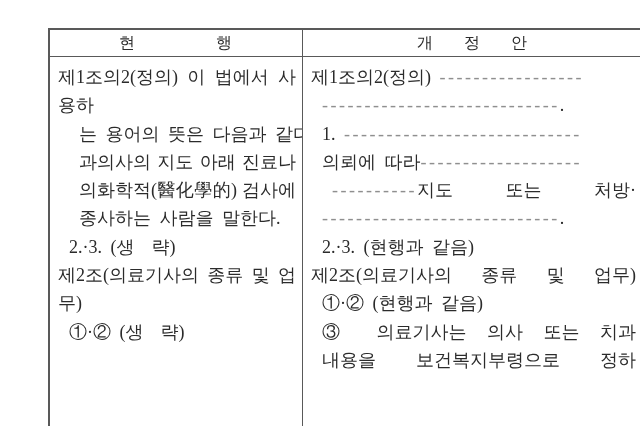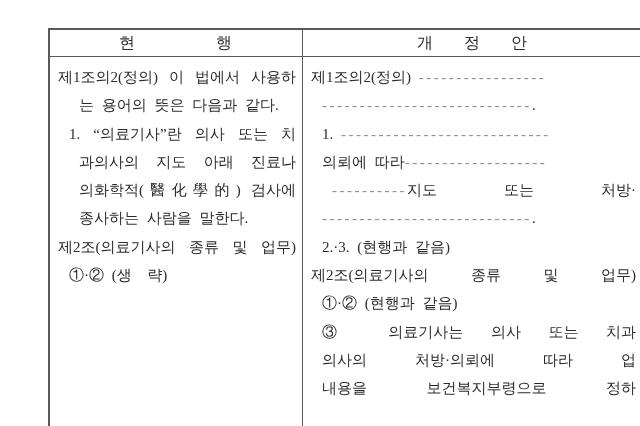--- a/index.html
+++ b/index.html
@@ -40,21 +40,21 @@
   .cell.right { flex: 1 1 auto; }
   .hdr-cell {
     font-size: 16px;
     line-height: 25px;
     text-align: center;
     white-space: pre;
     letter-spacing: 1px;
   }
   .body-cell {
     padding: 6px 6px 0 8px;
-    font-size: 15px;
+    font-size: 18px;
     line-height: 28.3px;
     overflow: hidden;
   }
   .line { min-height: 28.3px; }
   .line.justify { text-align: justify; text-align-last: justify; }
   .line.plain   { white-space: pre; word-spacing: 4px; }
   .line.indent-0 { padding-left: 0; }
   .line.indent-1 { padding-left: 11px; }
   .line.indent-2 { padding-left: 21px; }
   .seg-u {
@@ -72,36 +72,35 @@
 <div class="page">
   <div class="tbl">
     <div class="hdr-row">
       <div class="cell left hdr-cell">현                행</div>
       <div class="cell right hdr-cell">개      정      안</div>
     </div>
     <div class="body-row">
       <div class="cell left body-cell" id="col-current">
           <div class="line indent-0 justify"><span>제1조의2(정의) 이 법에서 사용하</span></div>
           <div class="line indent-2 plain"><span>는 용어의 뜻은 다음과 같다.</span></div>
-          <div class="line indent-1 justify"><span>1. “의료기사”란 의사 또는 치</span></div>
           <div class="line indent-2 justify"><span>과의사의 </span><span class="seg-u">지도 아래</span><span> 진료나</span></div>
           <div class="line indent-2 justify"><span>의화학적(醫化學的) 검사에</span></div>
           <div class="line indent-2 plain"><span>종사하는 사람을 말한다.</span></div>
+          <div class="line indent-1 plain"><span>2.·3. (생  략)</span></div>
           <div class="line indent-0 justify"><span>제2조(의료기사의 종류 및 업무)</span></div>
           <div class="line indent-1 plain"><span>①·② (생  략)</span></div>
         </div>
       <div class="cell right body-cell" id="col-amendment">
           <div class="line indent-0 plain"><span>제1조의2(정의) </span><span class="seg-dash">-----------------</span></div>
           <div class="line indent-1 plain"><span class="seg-dash">----------------------------</span><span>.</span></div>
           <div class="line indent-1 plain"><span>1. </span><span class="seg-dash">----------------------------</span></div>
           <div class="line indent-1 plain"><span class="seg-u">의뢰에 따라</span><span class="seg-dash">-------------------</span></div>
           <div class="line indent-2 justify"><span class="seg-dash">----------</span><span class="seg-u">지도 또는 처방·</span></div>
           <div class="line indent-1 plain"><span class="seg-dash">----------------------------</span><span>.</span></div>
           <div class="line indent-1 plain"><span>2.·3. (현행과 같음)</span></div>
           <div class="line indent-0 justify"><span>제2조(의료기사의 종류 및 업무)</span></div>
           <div class="line indent-1 plain"><span>①·② (현행과 같음)</span></div>
           <div class="line indent-1 justify"><span class="seg-u">③ 의료기사는 의사 또는 치과</span></div>
-          <div class="line indent-1 justify"><span class="seg-u">의사의 처방·의뢰에 따라 업</span></div>
           <div class="line indent-1 justify"><span class="seg-u">내용을 보건복지부령으로 정하</span></div>
         </div>
     </div>
   </div>
 </div>
 
 </body></html>

